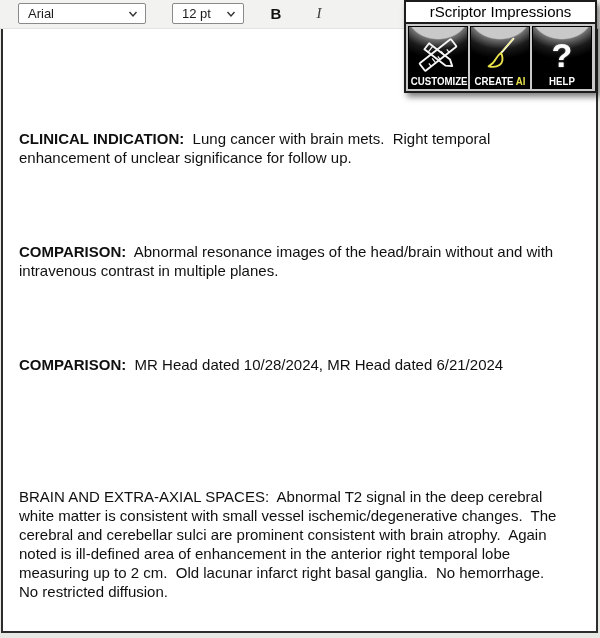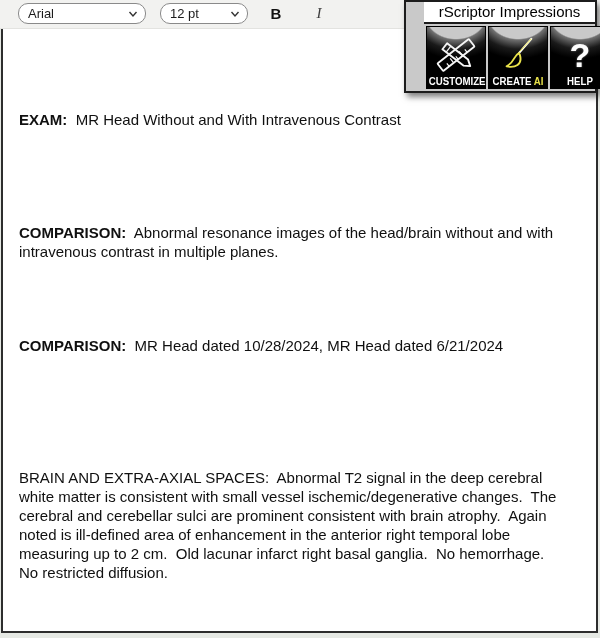--- a/index.html
+++ b/index.html
@@ -8,27 +8,27 @@
     background:#e6e9e4;
     font-family:"Liberation Sans",sans-serif;
   }
   
   .toolbar{
     position:absolute;top:0;left:0;width:600px;height:28px;
     background:#f2f2f0;border-bottom:1px solid #e3e3e0;z-index:5;
   }
   .dd{
     position:absolute;top:3px;height:21px;box-sizing:border-box;
-    background:#fff;border:1px solid #8a8a8a;border-radius:10px;
+    background:#fff;border:1px solid #8a8a8a;border-radius:2px;
     font-size:13px;color:#1b1b1b;
     display:flex;align-items:center;justify-content:space-between;
     padding:0 7px 0 9px;cursor:default;
   }
   .dd-font{left:18px;width:128px;}
-  .dd-size{left:160px;width:88px;}
+  .dd-size{left:172px;width:72px;}
   .chev{width:10px;height:10px;flex:0 0 auto;margin-left:6px;}
   .tb-btn{
     position:absolute;top:3px;width:26px;height:21px;text-align:center;line-height:21px;
   }
   .tb-bold{left:263px;font-weight:bold;font-size:15px;color:#111;}
   .tb-italic{left:306px;font-style:italic;font-family:"Liberation Serif",serif;font-size:15px;color:#3d3d3d;}
 
   
   .docframe{
     position:absolute;top:28px;left:1px;width:597px;height:605px;
@@ -44,21 +44,20 @@
   .para{margin:0 0 18px 0;}
   .para b{font-weight:bold;}
   .findings-block{margin:0 0 12px 0;}
   .fitem{margin:0;}
 
   
   .panel{
     position:absolute;left:404px;top:0;width:193px;z-index:20;
     background:#c9c9c9;border:2px solid #1c1c1c;box-sizing:border-box;
     box-shadow:3px 4px 6px rgba(0,0,0,0.5);
-    padding-left:18px;
   }
   .panel-title{
     background:#ffffff;height:20px;line-height:20px;text-align:center;
     font-size:15px;color:#000;border-bottom:2px solid #1c1c1c;
     white-space:nowrap;overflow:hidden;cursor:default;
   }
   .panel-buttons{display:flex;gap:2px;padding:2px;background:#c9c9c9;}
   .pbtn{
     position:relative;width:60px;height:63px;flex:0 0 auto;cursor:pointer;
     background:
@@ -96,22 +95,22 @@
         <polyline points="1.5,3 5,7 8.5,3" fill="none" stroke="#333" stroke-width="1.4"></polyline>
       </svg>
   </div>
   <div class="tb-btn tb-bold">B</div>
   <div class="tb-btn tb-italic">I</div>
 </div>
 
 <div class="docframe">
   <div class="doc">
 
-    <div class="para"><b>EXAM:</b><span>  MR Head Without and With Intravenous Contrast</span></div>
 
+    <div class="para"><b>CLINICAL INDICATION:</b><span>  Lung cancer with brain mets.  Right temporal enhancement of unclear significance for follow up.</span></div>
 
     <div class="para"><b>COMPARISON:</b><span>  Abnormal resonance images of the head/brain without and with intravenous contrast in multiple planes.</span></div>
 
     <div class="para"><b>COMPARISON:</b><span>  MR Head dated 10/28/2024, MR Head dated 6/21/2024</span></div>
 
     <div class="findings-block">
       <div class="fitem">BRAIN AND EXTRA-AXIAL SPACES:  Abnormal T2 signal in the deep cerebral white matter is consistent with small vessel ischemic/degenerative changes.  The cerebral and cerebellar sulci are prominent consistent with brain atrophy.  Again noted is ill-defined area of enhancement in the anterior right temporal lobe measuring up to 2 cm.  Old lacunar infarct right basal ganglia.  No hemorrhage.  No restricted diffusion.</div>
       
       
       

